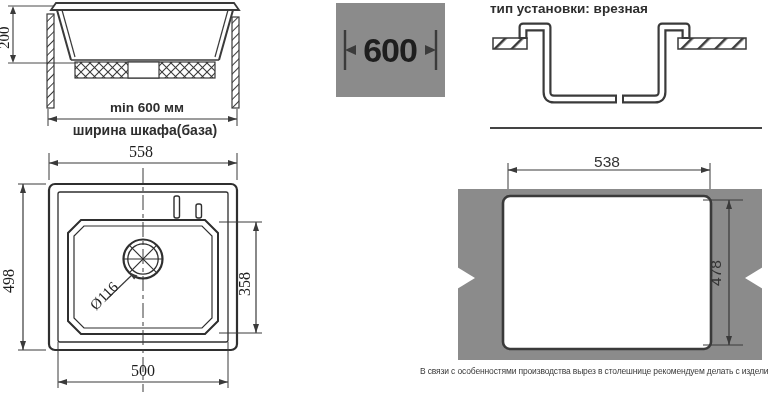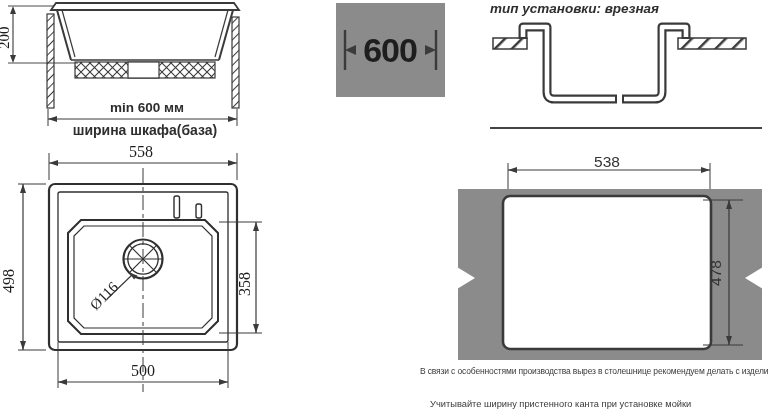--- a/index.html
+++ b/index.html
@@ -1,19 +1,19 @@
 <!DOCTYPE html>
 <html><head>
 <meta charset="utf-8">
 <style>
   html,body{margin:0;padding:0;background:#fff;}
   .canvas{position:relative;width:768px;height:413px;background:#fff;overflow:hidden;
           font-family:"Liberation Sans",sans-serif;color:#222;}
   .abs{position:absolute;}
-  .title{font-weight:bold;font-size:13.5px;color:#2e2e2e;font-style:italic;}
+  .title{font-weight:bold;font-size:13.5px;color:#2e2e2e;}
   .note{font-size:8.5px;letter-spacing:-0.15px;color:#3a3a3a;white-space:nowrap;}
   .divider{height:1.5px;background:#444;}
   svg text{fill:#1e1e1e;}
   .dimserif{font-family:"Liberation Serif",serif;font-size:16px;}
   .dimserif-sm{font-family:"Liberation Serif",serif;font-size:15px;}
   .dimsans{font-family:"Liberation Sans",sans-serif;font-size:15.5px;font-weight:500;fill:#333;}
   .lbl{font-family:"Liberation Sans",sans-serif;font-weight:600;fill:#2e2e2e;}
 </style>
 </head>
 <body>
@@ -110,21 +110,20 @@
       <line x1="263" y1="199" x2="303" y2="199" stroke-width="1"></line>
       <line x1="289" y1="54" x2="289" y2="199" stroke-width="1.2"></line>
     </g>
     <polygon points="289,54 286,63 292,63" fill="#3a3a3a"></polygon>
     <polygon points="289,199 286,190 292,190" fill="#3a3a3a"></polygon>
     <text transform="translate(281,127) rotate(-90)" text-anchor="middle" class="dimsans">478</text>
   </svg>
 
   <div class="abs note" style="left:420px;top:366px;width:346px">В связи с особенностями производства вырез в столешнице рекомендуем делать с изделия.</div>
 
-  <div class="abs note" style="left:430px;top:399px;font-size:9.3px;letter-spacing:0">Учитывайте ширину пристенного канта при установке мойки</div>
 
   <svg class="abs" style="left:0;top:140px" width="300" height="262" viewBox="0 0 300 262">
 
     <text x="141" y="17" text-anchor="middle" class="dimserif">558</text>
     <g stroke="#3a3a3a">
       <line x1="49" y1="13" x2="49" y2="40" stroke-width="1"></line>
       <line x1="237" y1="13" x2="237" y2="40" stroke-width="1"></line>
       <line x1="49" y1="23" x2="237" y2="23" stroke-width="1.2"></line>
     </g>
     <polygon points="49,23 58,20 58,26" fill="#3a3a3a"></polygon>

